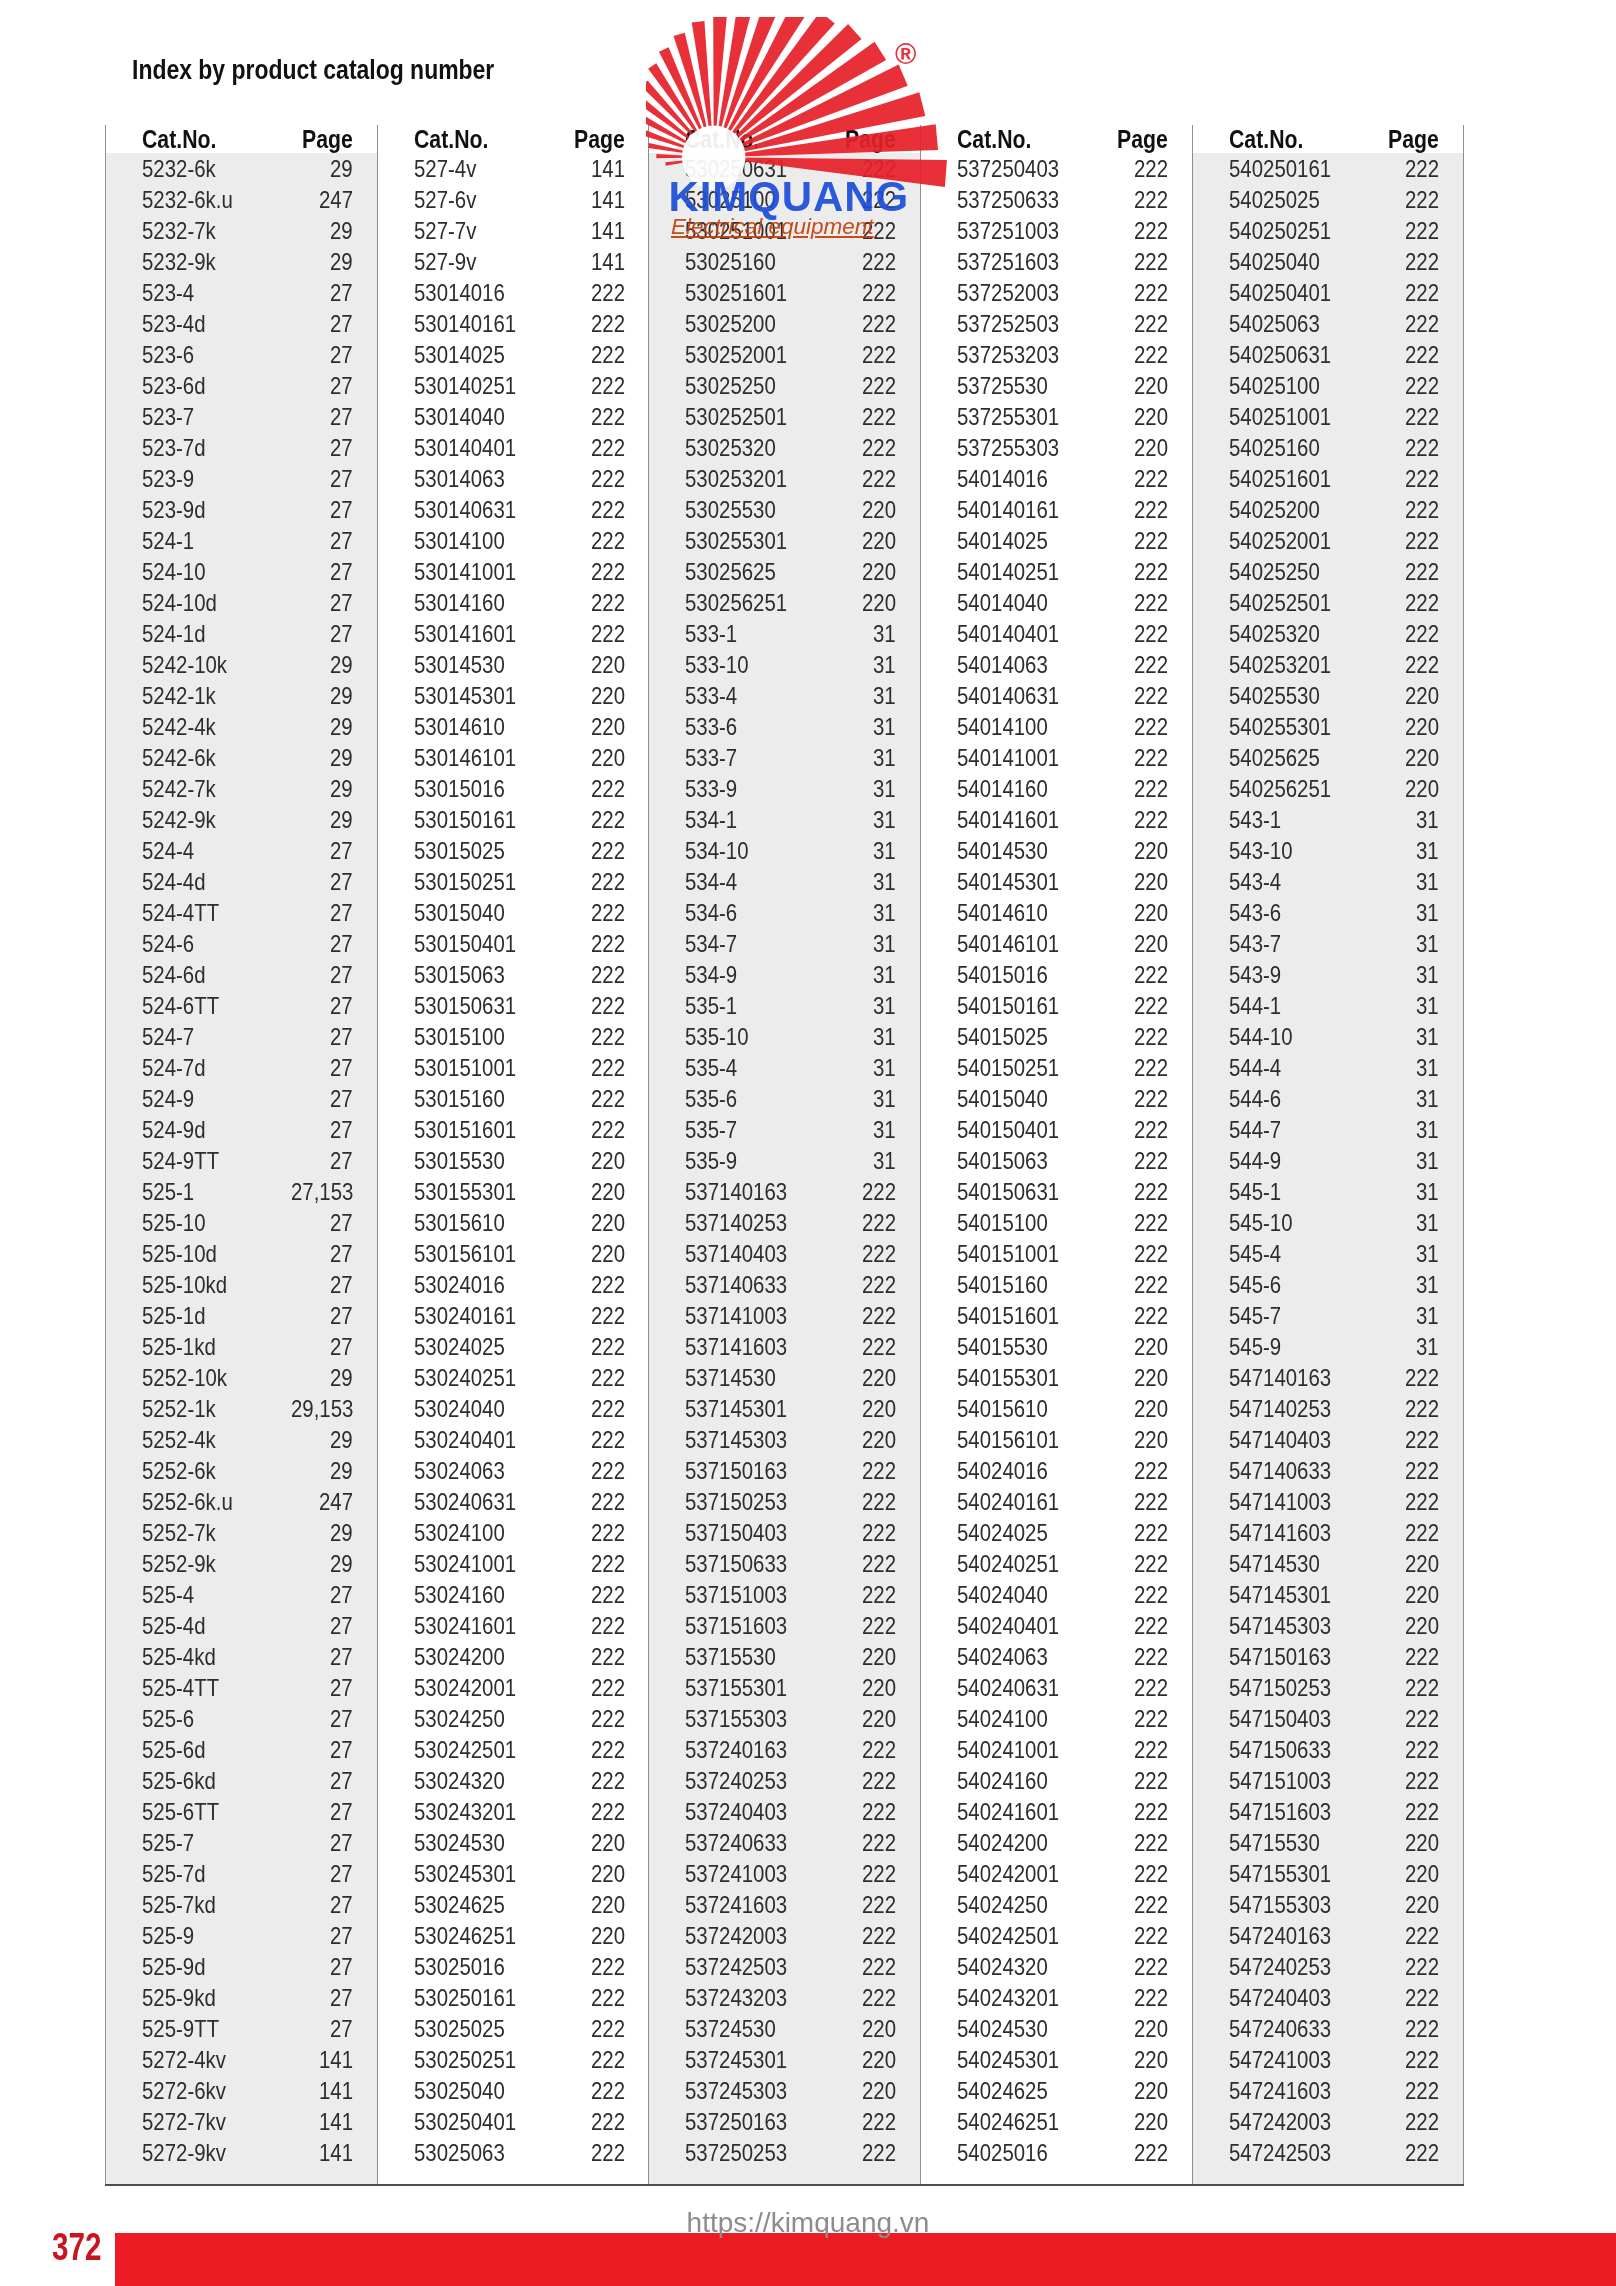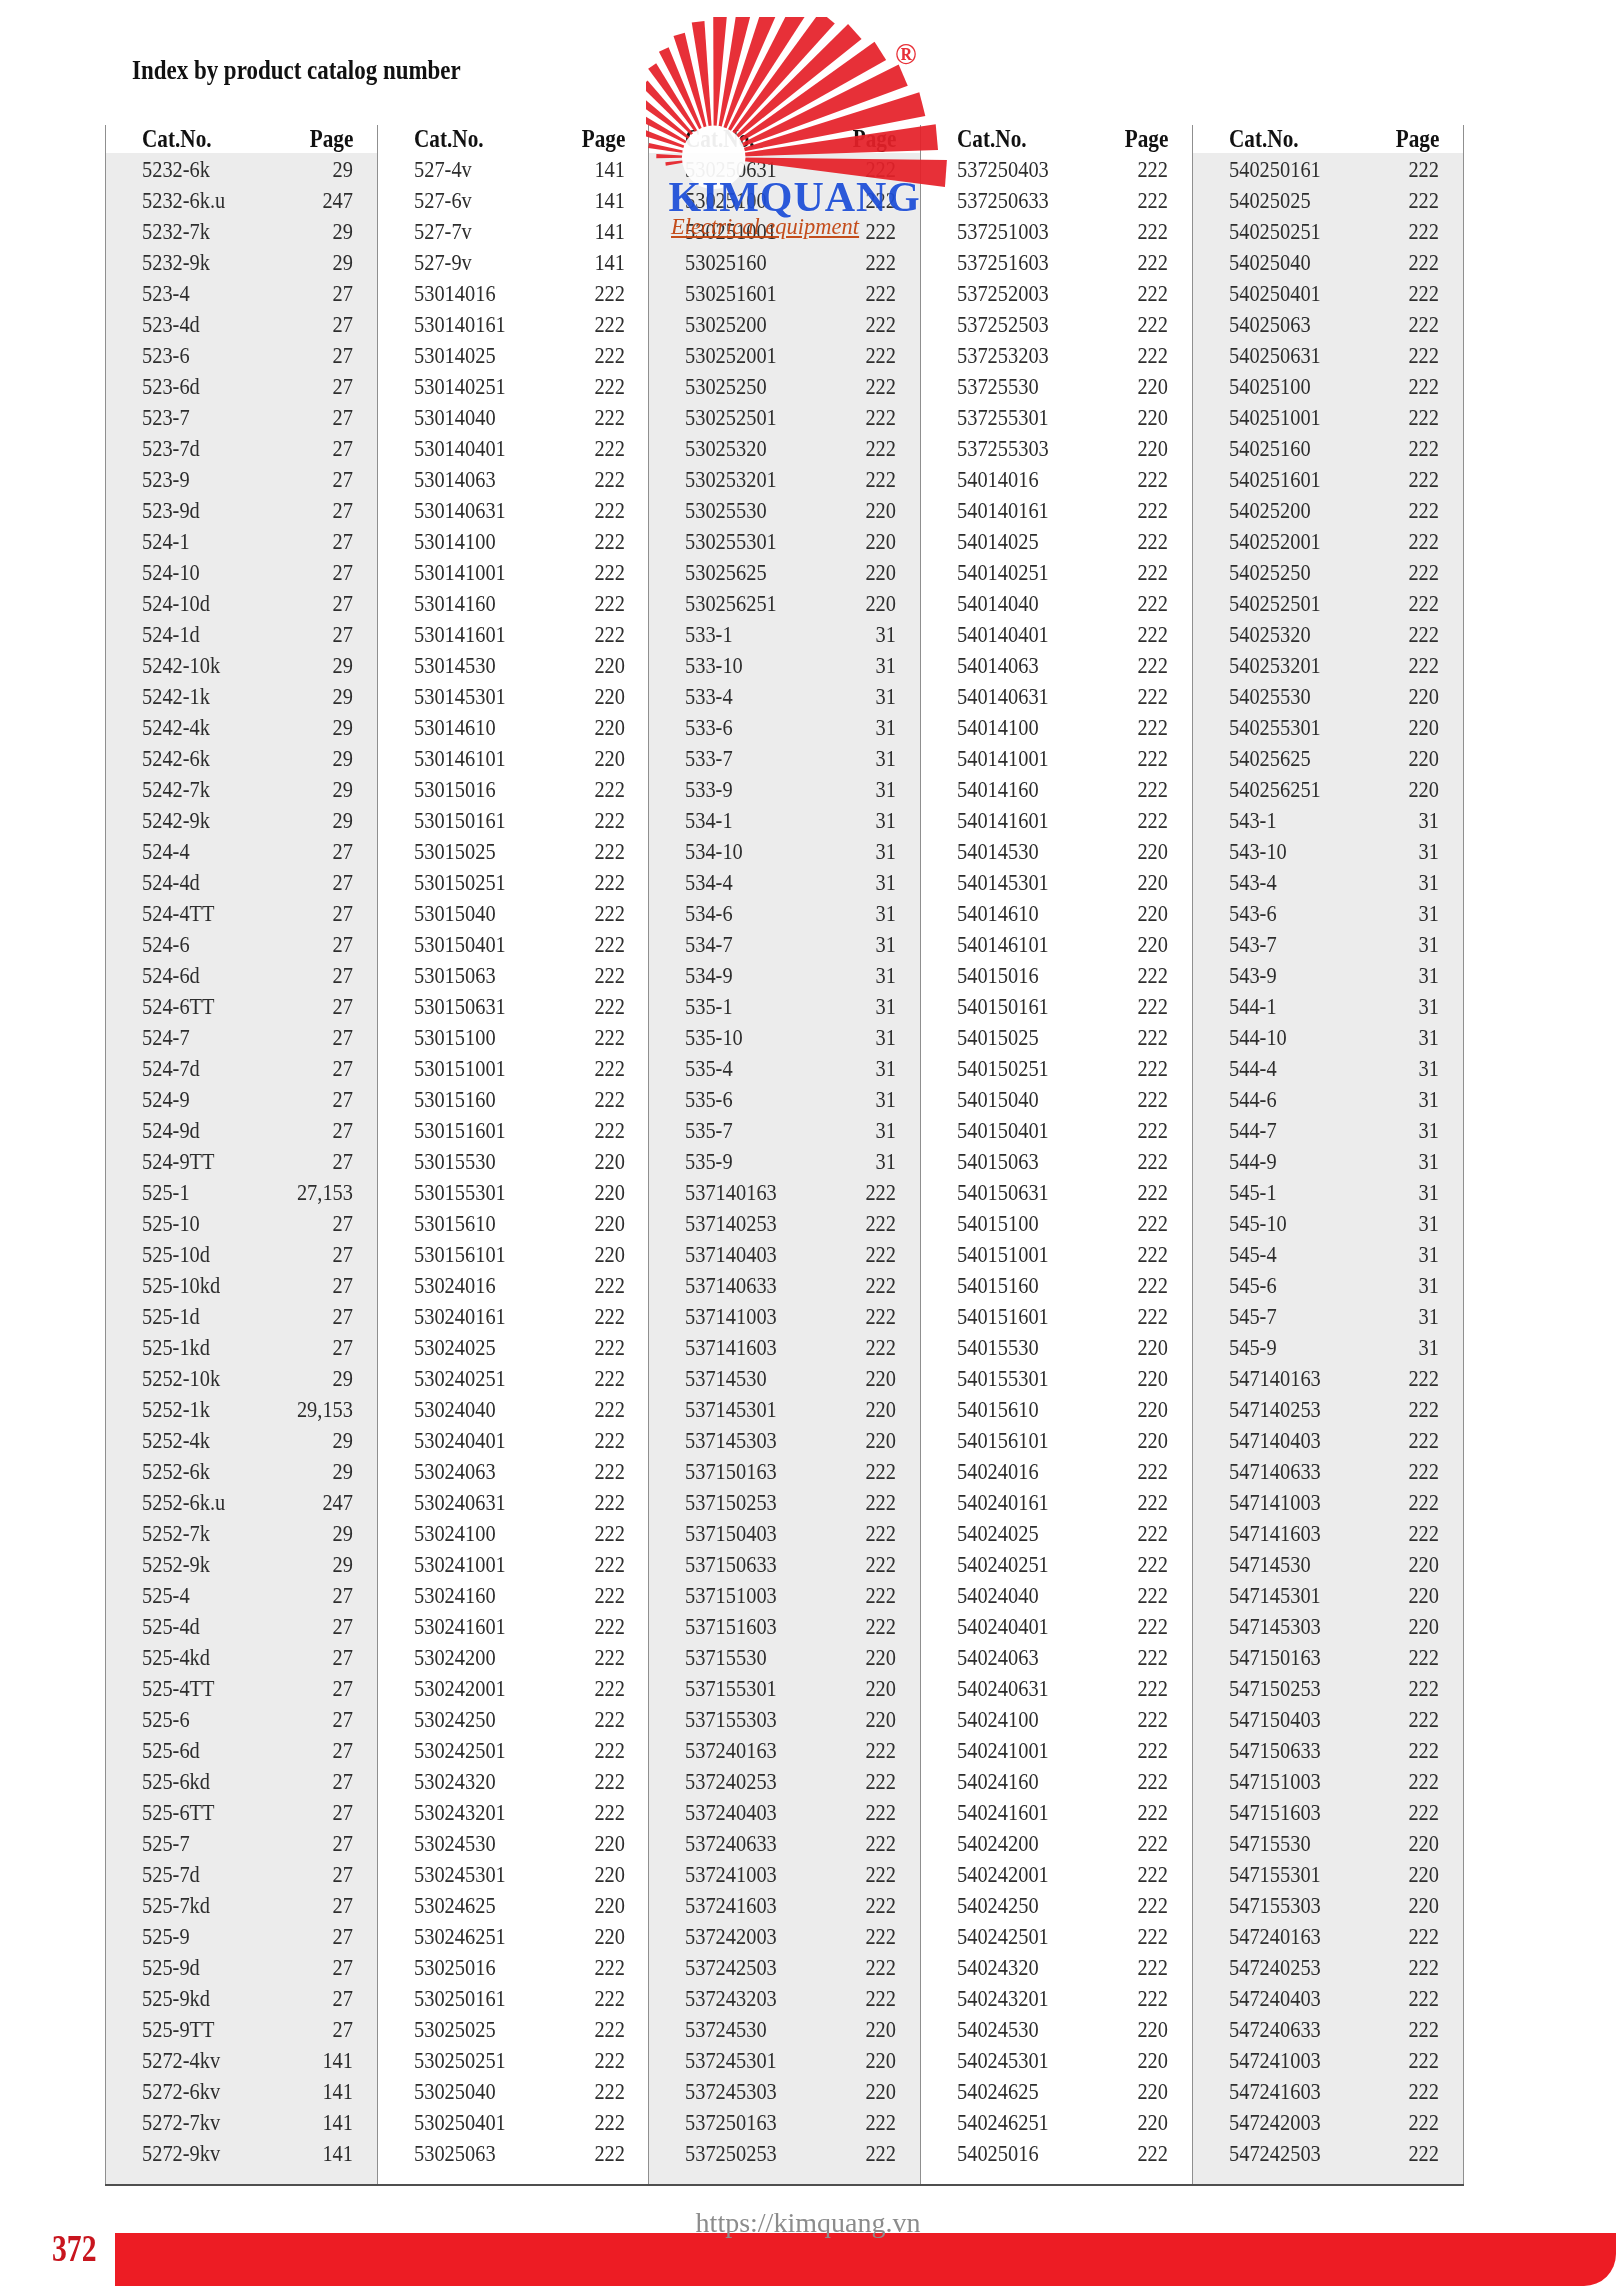--- a/index.html
+++ b/index.html
@@ -1,17 +1,17 @@
 <!DOCTYPE html>
 <html style="font-size:15px"><head>
 <meta charset="utf-8">
 <style>
   html,body{margin:0;padding:0;background:#ffffff;}
   .page{position:relative;width:1616px;height:2286px;background:#ffffff;overflow:hidden;
-        font-family:Liberation Serif, serif;color:#2d2d2d;border-radius:32px;}
+        font-family:Liberation Sans, sans-serif;color:#2d2d2d;}
   .title{position:absolute;left:132px;top:54px;font-size:28px;font-weight:bold;color:#111;
          white-space:nowrap;transform:scaleX(.82);transform-origin:left center;}
   
   .col-block{position:absolute;top:125px;height:2061px;width:272px;border-left:0.9px solid #8f8f8f;box-sizing:border-box;}
   .col-block.last{border-right:0.9px solid #8f8f8f;}
   .col-header{height:28px;display:flex;justify-content:space-between;align-items:flex-start;
               padding:0 24px 0 36px;font-weight:bold;font-size:25px;color:#111;background:#fff;}
   .rows{height:2033px;display:flex;flex-direction:column;}
   .col-block.gray .rows{background:#ececec;}
   .row{height:31px;display:flex;justify-content:space-between;align-items:center;

